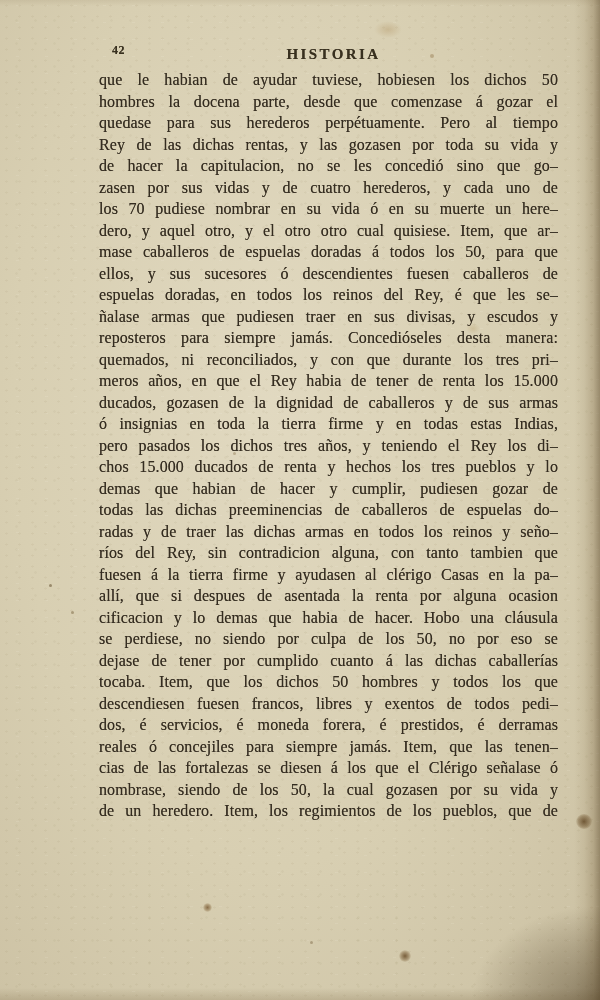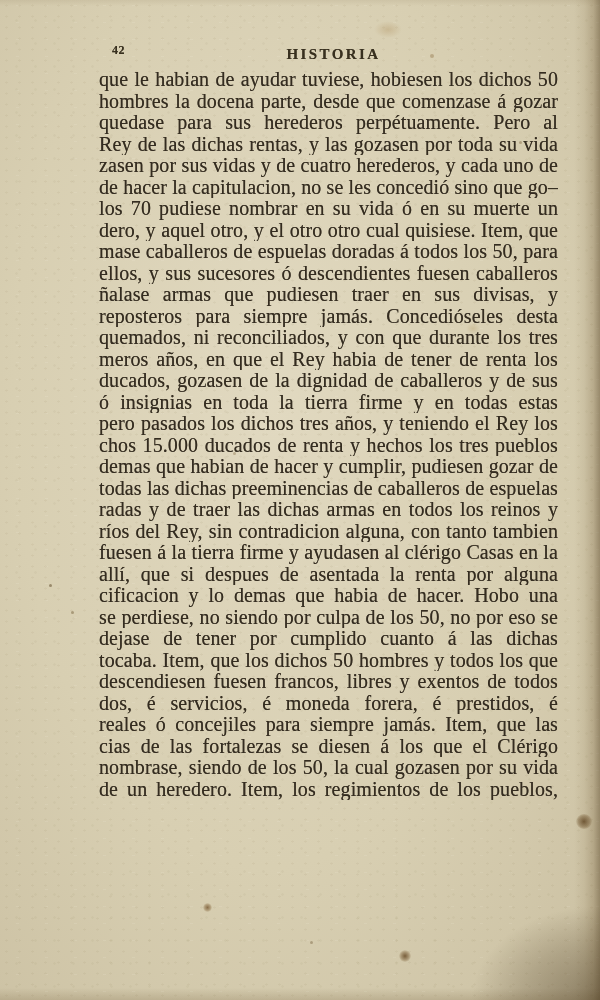--- a/index.html
+++ b/index.html
@@ -32,21 +32,21 @@
     text-shadow: 0 0 0.5px rgba(56,48,31,0.6);
   }
   .running {
     display: block; text-align: center; padding-top: 2.5px; padding-left: 10px;
     font-size: 15px; font-weight: bold; letter-spacing: 2.4px;
     text-shadow: 0 0 0.5px rgba(56,48,31,0.6);
   }
   .textblock {
     position: absolute; left: 99px; top: 69px; width: 459px;
     color: #342c20;
-    font-size: 20px;
+    font-size: 16px;
     text-shadow: 0 0 0.5px rgba(52,44,32,0.65);
   }
   .line {
     height: 21.5px; line-height: 21.5px; overflow: hidden;
     text-align: justify; text-align-last: justify; text-justify: inter-word;
     letter-spacing: 0.1px; white-space: normal;
   }
   
   .edge-right {
     position: absolute; top: 0; right: 0; width: 26px; height: 100%; pointer-events: none;
@@ -95,26 +95,27 @@
   <div class="header-row">
     <span class="pagenum">42</span>
     <span class="running">HISTORIA</span>
   </div>
 
   <div class="textblock">
       <div class="line">que le habian de ayudar tuviese, hobiesen los dichos 50</div>
       <div class="line">hombres la docena parte, desde que comenzase á gozar el</div>
       <div class="line">quedase para sus herederos perpétuamente. Pero al tiempo</div>
       <div class="line">Rey de las dichas rentas, y las gozasen por toda su vida y</div>
+      <div class="line">de hacer la capitulacion, no se les concedió sino que go–</div>
       <div class="line">zasen por sus vidas y de cuatro herederos, y cada uno de</div>
-      <div class="line">de hacer la capitulacion, no se les concedió sino que go–</div>
       <div class="line">los 70 pudiese nombrar en su vida ó en su muerte un here–</div>
       <div class="line">dero, y aquel otro, y el otro otro cual quisiese. Item, que ar–</div>
       <div class="line">mase caballeros de espuelas doradas á todos los 50, para que</div>
       <div class="line">ellos, y sus sucesores ó descendientes fuesen caballeros de</div>
+      <div class="line">espuelas doradas, en todos los reinos del Rey, é que les se–</div>
       <div class="line">ñalase armas que pudiesen traer en sus divisas, y escudos y</div>
       <div class="line">reposteros para siempre jamás. Concedióseles desta manera:</div>
       <div class="line">quemados, ni reconciliados, y con que durante los tres pri–</div>
       <div class="line">meros años, en que el Rey habia de tener de renta los 15.000</div>
       <div class="line">ducados, gozasen de la dignidad de caballeros y de sus armas</div>
       <div class="line">ó insignias en toda la tierra firme y en todas estas Indias,</div>
       <div class="line">pero pasados los dichos tres años, y teniendo el Rey los di–</div>
       <div class="line">chos 15.000 ducados de renta y hechos los tres pueblos y lo</div>
       <div class="line">demas que habian de hacer y cumplir, pudiesen gozar de</div>
       <div class="line">todas las dichas preeminencias de caballeros de espuelas do–</div>

